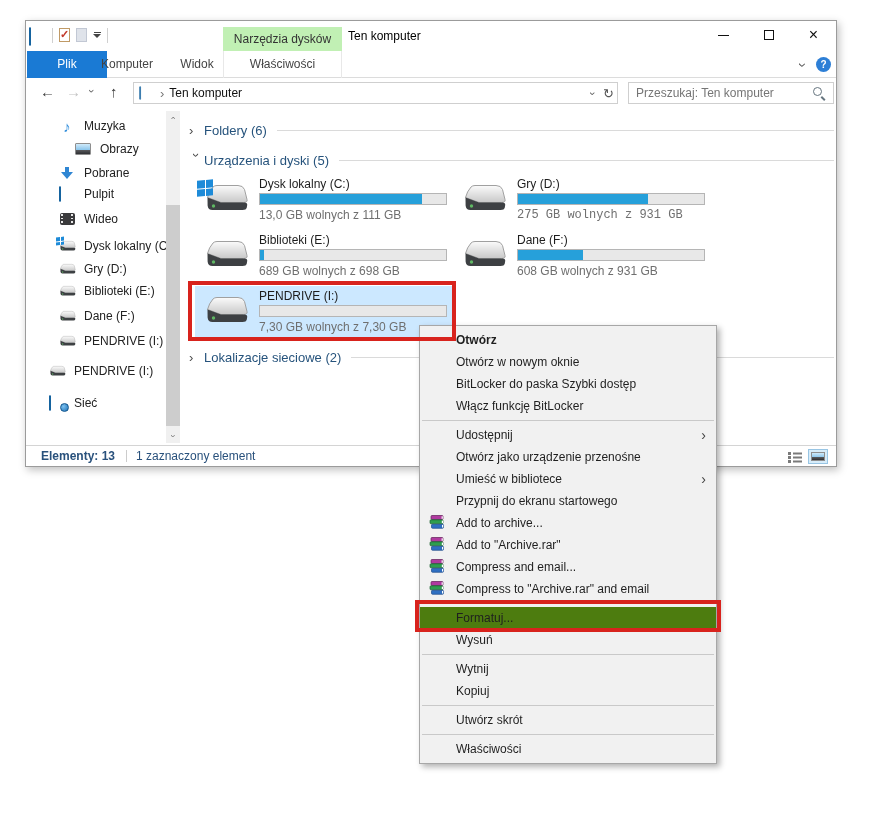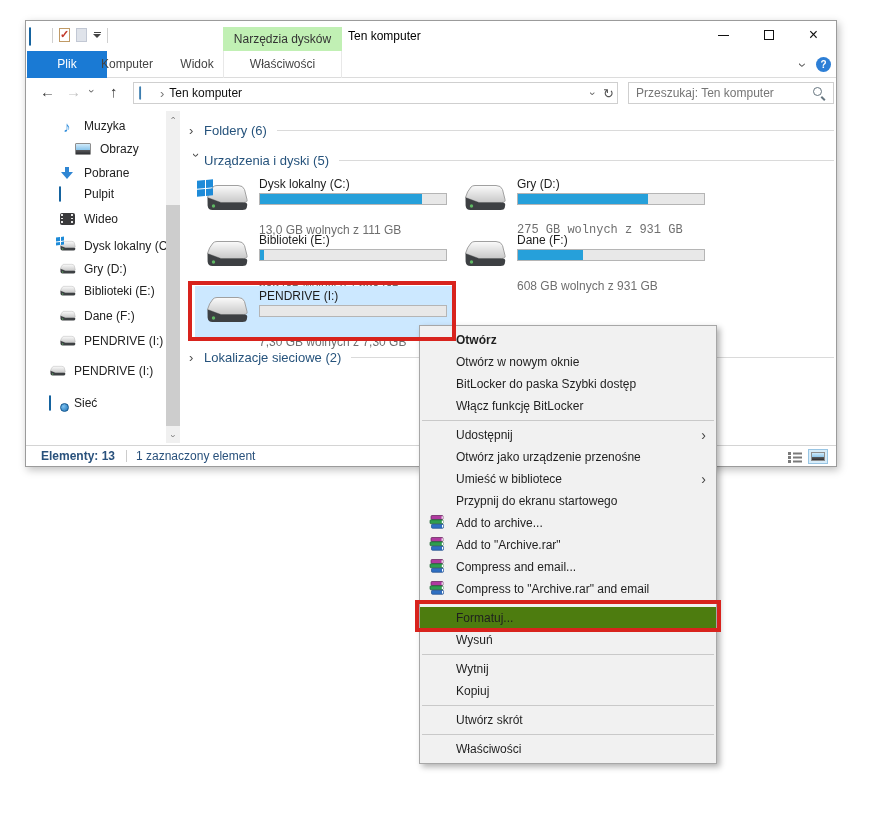--- a/index.html
+++ b/index.html
@@ -92,21 +92,21 @@
   .group-hd { position:absolute; left:0; right:2px; height:18px; display:flex; align-items:center; font-size:13px; color:#26537c; }
   .group-hd .gchev { width:15px; margin-left:8px; color:#4b4b4b; font-size:13px; }
   .group-hd .line { flex:1; height:1px; background:#dadada; margin-left:10px; }
   .tile { position:absolute; width:260px; height:52px; display:flex; padding:2px 0 2px 6px; }
   .tile.sel { background:#cce8ff; }
   .tile .icon-wrap { position:relative; width:48px; margin-top:6px; }
   .tile-info { margin-left:10px; }
   .tile-name { font-size:12px; color:#1d1d1d; height:17px; line-height:17px; }
   .tile-bar { width:188px; height:12px; border:1px solid #b5b5b5; background:#e8e8e8; }
   .tile-fill { height:100%; background:#26a0da; }
-  .tile-free { margin-top:18px; font-size:12px; color:#6f6f6f; }
+  .tile-free { margin-top:3px; font-size:12px; color:#6f6f6f; }
 
   
   .statusbar { position:absolute; left:0; right:0; bottom:0; height:21px; border-top:1px solid #d4d4d4;
                background:#fff; font-size:12px; color:#29517c; }
   .st-items { position:absolute; left:15px; top:3px;font-weight:bold; }
   .st-sep { position:absolute; left:100px; top:4px; width:1px; height:12px; background:#ccc; }
   .st-sel { position:absolute; left:110px; top:3px; }
   .st-views { position:absolute; right:8px; top:3px; display:flex; gap:6px; align-items:center; }
   .view-thumb { width:20px; height:15px; border:1px solid #98c5e4; background:#d7ecf9; display:flex; align-items:center; justify-content:center; }
   .view-thumb .mini { width:14px; height:9px; border:1px solid #8e8e8e;

